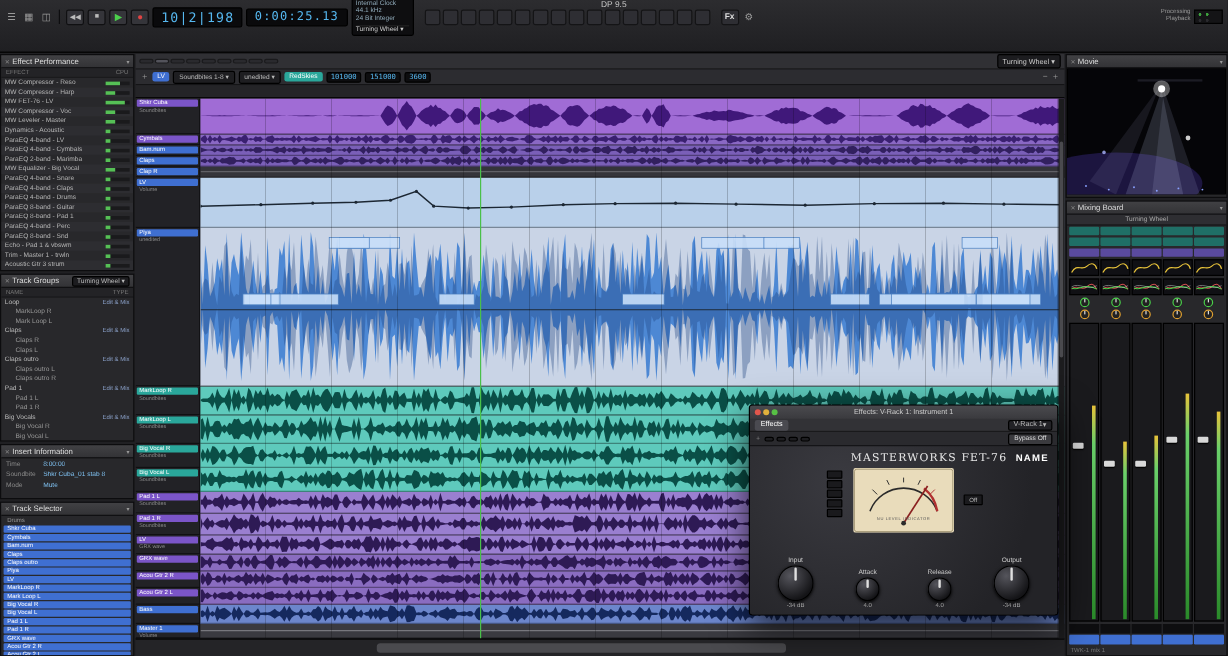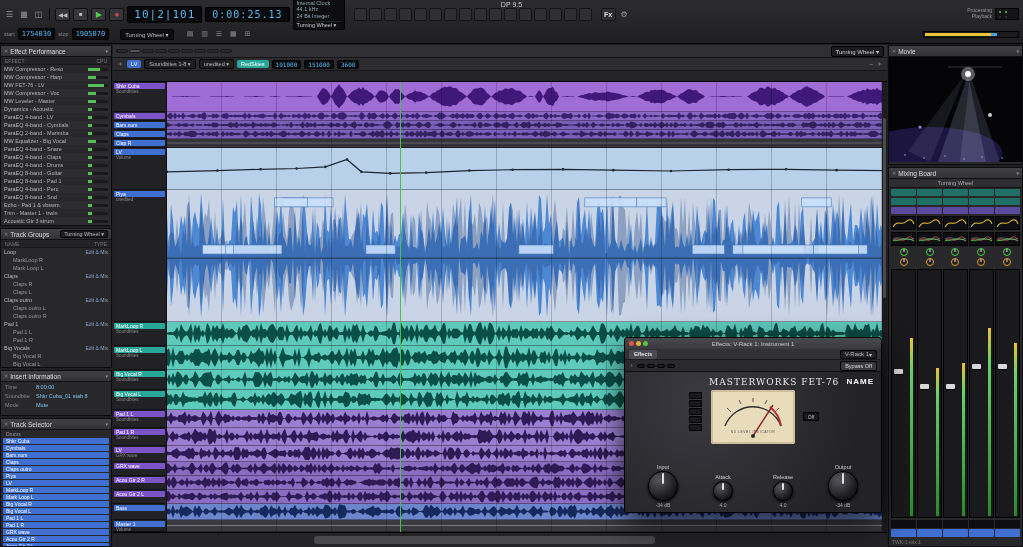--- a/index.html
+++ b/index.html
@@ -154,21 +154,21 @@
     <div class="t-title">DP 9.5</div>
     <div class="t-row1">
       <span class="tbi">☰</span>
       <span class="tbi">▦</span>
       <span class="tbi">◫</span>
       <span class="tsep"></span>
       <span class="tr-btn">◀◀</span>
       <span class="tr-btn">■</span>
       <span class="tr-btn play">▶</span>
       <span class="tr-btn rec">●</span>
-      <span class="counter">10|2|101</span>
+      <span class="counter">10|2|198</span>
       <span class="counter time">0:00:25.13</span>
       <div class="clockbox">
         <div>Internal Clock</div>
         <div>44.1 kHz</div>
         <div>24 Bit Integer</div>
         <div class="cb-wheel"><span>Turning Wheel</span> ▾</div>
       </div>
       <div class="tools">
 
       <span class="tool"></span>
@@ -190,32 +190,20 @@
         </div>
       <span class="fxchip">Fx</span>
       <span class="tbi">⚙</span>
       <div class="proc">
         <div class="proc-l">
           <span>Processing</span>
           <span>Playback</span>
         </div>
         <div class="proc-g"></div>
       </div>
-    </div>
-    <div class="t-row2">
-      <span class="f-lab">start</span>
-      <span class="f-val">1754030</span>
-      <span class="f-lab">stop</span>
-      <span class="f-val">1905070</span>
-      <span class="wheelchip2"><span>Turning Wheel</span> ▾</span>
-      <span class="r2icons">▤ ▥ ☰ ▦ ⊞</span>
-      <div class="ybar">
-          <i></i>
-          <b></b>
-        </div>
     </div>
   </div>
 
   <div class="left">
 
     <div class="panel" style="height:181px;flex:none;">
       <div class="phead">
         <span class="ph-x">✕</span>
         <span>Effect Performance</span>
         <span class="ph-sp"></span>

